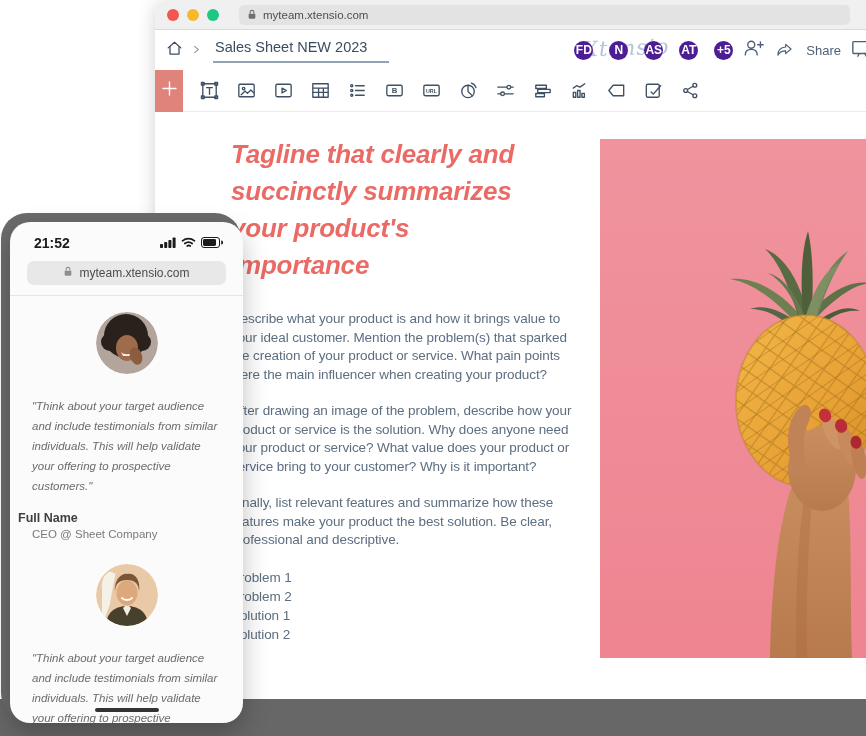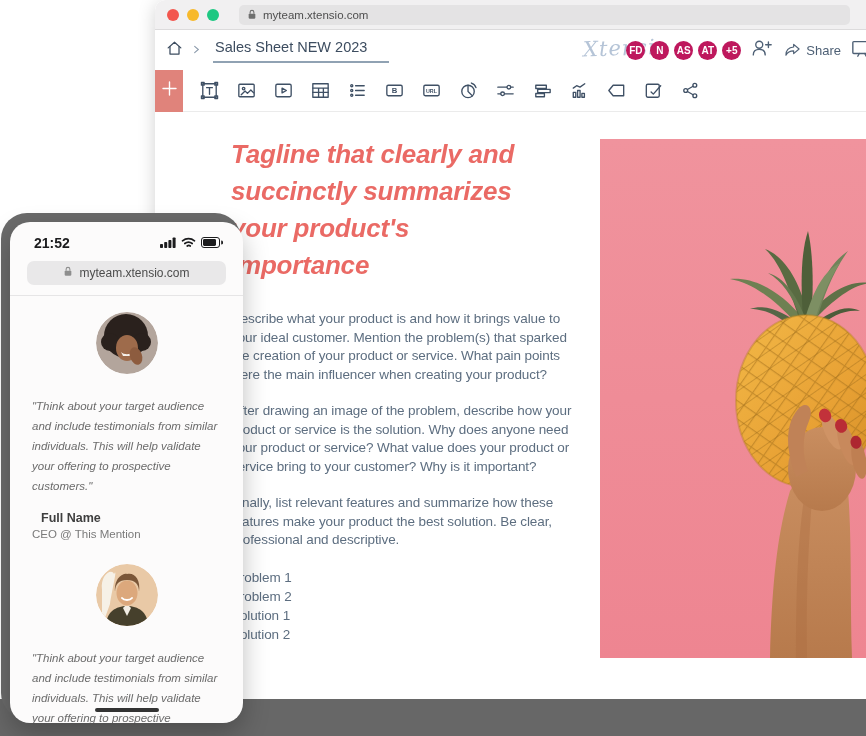--- a/index.html
+++ b/index.html
@@ -22,23 +22,23 @@
   .urlbar .lock { margin-right:6px; display:flex; }
   .urlbar span { font-size:11.5px; color:#4f4f4f; }
 
   .navrow { height:40px; display:flex; align-items:center; position:relative; background:#fff; padding:0 10px; }
   .navrow .crumb { display:flex; align-items:center; gap:7px; }
   .doc-title { font-size:14.5px; color:#3d4d60; padding:2px 22px 6px 2px; border-bottom:2px solid #90a2b3; margin-left:4px; }
   .logo { position:absolute; left:428px; top:6px; font-family:"DejaVu Serif",serif; font-style:italic;
           font-size:21px; color:#b5c4d7; letter-spacing:1px; transform:rotate(-2deg); }
   .navright { position:absolute; right:-8px; top:0; height:40px; display:flex; align-items:center; gap:9px; }
   .avs { display:flex; }
-  .av { width:19px; height:19px; border-radius:50%; background:#be185d; color:#fff; font-size:10px; font-weight:bold;
-        display:flex; align-items:center; justify-content:center; margin-left:5px; }
-  .share { display:flex; align-items:center; gap:4px; font-size:13px; color:#4e6075; }
+  .av { width:19px; height:19px; border-radius:50%; background:#4c1d95; color:#fff; font-size:12px; font-weight:bold;
+        display:flex; align-items:center; justify-content:center; margin-left:16px; }
+  .share { display:flex; align-items:center; gap:12px; font-size:13px; color:#4e6075; }
 
   .toolbar { height:42px; display:flex; align-items:center; background:#fff; border-bottom:1px solid #ebebeb;
              box-shadow:0 1px 3px rgba(0,0,0,.05); }
   .addtile { width:28px; height:42px; background:#e0837b; display:flex; align-items:center; justify-content:center; }
   .ticons { display:flex; align-items:center; gap:14px; margin-left:15px; }
   .tico { width:23px; height:23px; display:flex; align-items:center; justify-content:center; cursor:pointer; }
   .tico svg { width:23px; height:23px; stroke:#3f5065; fill:none; stroke-width:1.4; stroke-linecap:round; stroke-linejoin:round; }
 
   .content { position:relative; height:586px; background:#fff; }
   .textcol { position:absolute; left:76px; top:24px; width:344px; }
@@ -58,21 +58,21 @@
   .ptime { font-size:14px; font-weight:bold; color:#1c1c1e; }
   .picons { display:flex; align-items:center; gap:5px; }
   .purl { margin:9px 17px 0; height:24px; background:#e9e8e9; border-radius:7px; display:flex;
           align-items:center; justify-content:center; gap:6px; }
   .purl span { font-size:12px; color:#4c4c4c; }
   .pdivide { border-bottom:1px solid #e6e5e6; margin-top:10px; }
   .pheading { margin:20px 22px 0; font-size:16.5px; font-weight:bold; color:#b29050; }
   .pcard { margin-top:16px; }
   .pavatar { width:62px; height:62px; border-radius:50%; margin:0 auto; overflow:hidden; display:block; }
   .pquote { margin:22px 22px 0; font-size:11.5px; font-style:italic; color:#6b6b6b; line-height:20px; }
-  .pname { margin:15px 31px 0; font-size:12.5px; font-weight:bold; color:#3f3f3f; }
+  .pname { margin:15px 8px 0; font-size:12.5px; font-weight:bold; color:#3f3f3f; }
   .prole { margin:3px 22px 0; font-size:11.5px; color:#7a7a7a; }
   .homebar { position:absolute; left:50%; bottom:11px; transform:translateX(-50%); width:64px; height:4.5px;
              border-radius:3px; background:#333; }
 </style>
 </head>
 <body>
 
 <div class="stage">
 
   <div class="band"></div>
@@ -391,21 +391,21 @@
             <circle cx="14" cy="30" r="9" fill="#2a211d"></circle>
             <circle cx="46" cy="30" r="9" fill="#2a211d"></circle>
             <ellipse cx="31" cy="36" rx="11" ry="13" fill="#9e6b4b"></ellipse>
             <path d="M25 40c3 3 9 3 12 0l-2 4h-8z" fill="#f5efe9"></path>
             <ellipse cx="40" cy="44" rx="6" ry="9" fill="#8d5c3f" transform="rotate(-20 40 44)"></ellipse>
           </g>
         </svg>
       </span>
       <div class="pquote">"Think about your target audience and include testimonials from similar individuals. This will help validate your offering to prospective customers."</div>
       <div class="pname">Full Name</div>
-      <div class="prole">CEO @ This Mention</div>
+      <div class="prole">CEO @ Sheet Company</div>
     </div>
 
     <div class="pcard" style="margin-top:24px;">
       <span class="pavatar">
         <svg width="62" height="62" viewBox="0 0 62 62">
           <defs>
               <clipPath id="c2">
                 <circle cx="31" cy="31" r="31"></circle>
               </clipPath>
             </defs>

